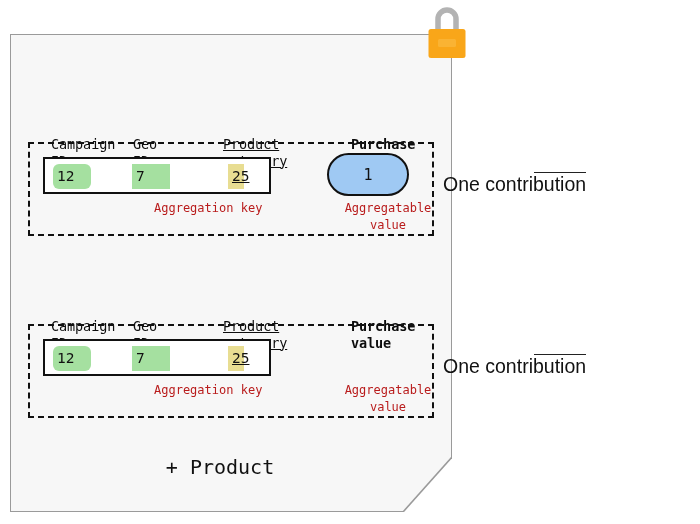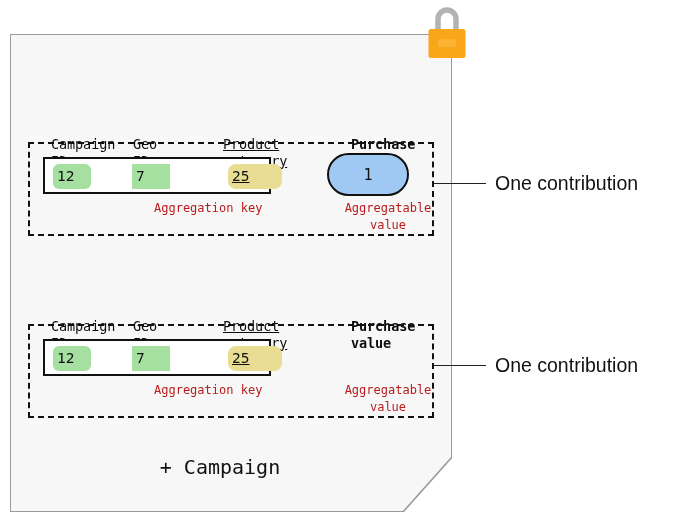--- a/index.html
+++ b/index.html
@@ -105,21 +105,21 @@
     box-sizing: border-box;
     padding: 0 4px;
     white-space: pre;
   }
   .key-cell.green { background: #a5e0a0; }
   .key-cell.tan   { background: #e8dd92; }
   .key-cell.underlined { text-decoration: underline; }
 
   .cell-campaign { left: 8px;   width: 38px; border-radius: 6px; }
   .cell-geo      { left: 87px;  width: 38px; }
-  .cell-product  { left: 183px; width: 54px; border-radius: 8px; }
+  .cell-product  { left: 183px; width: 16px; }
 
   .value-pill {
     position: absolute;
     left: 297px;
     top: 9px;
     width: 82px;
     height: 43px;
     border: 2.5px solid #111111;
     border-radius: 22px;
     background: #9fc9f3;
@@ -160,21 +160,22 @@
     text-align: center;
     font-size: 20px;
     color: #111111;
     white-space: pre;
   }
 
   
   .callout {
     position: absolute;
     display: flex;
-    align-items: center;
+    align-items: flex-end;
+    flex-direction: column;
   }
   #callout-1 { left: 434px; top: 172px; }
   #callout-2 { left: 434px; top: 354px; }
   .callout-line {
     width: 52px;
     height: 0;
     border-top: 1.6px solid #222222;
   }
   .callout-label {
     margin-left: 9px;
@@ -242,21 +243,21 @@
       <span class="key-cell green cell-geo">7</span>
       <span class="key-cell tan underlined cell-product">25</span>
     </div>
 
 
     <div class="caption caption-key">Aggregation key</div>
     <div class="caption caption-value">Aggregatable value</div>
   </div>
 </div>
 
-<div id="metadata-label">+ Campaign</div>
+<div id="metadata-label">+ Product</div>
 
 <div class="callout" id="callout-1">
   <div class="callout-line"></div>
   <div class="callout-label">One contribution</div>
 </div>
 <div class="callout" id="callout-2">
   <div class="callout-line"></div>
   <div class="callout-label">One contribution</div>
 </div>
 

